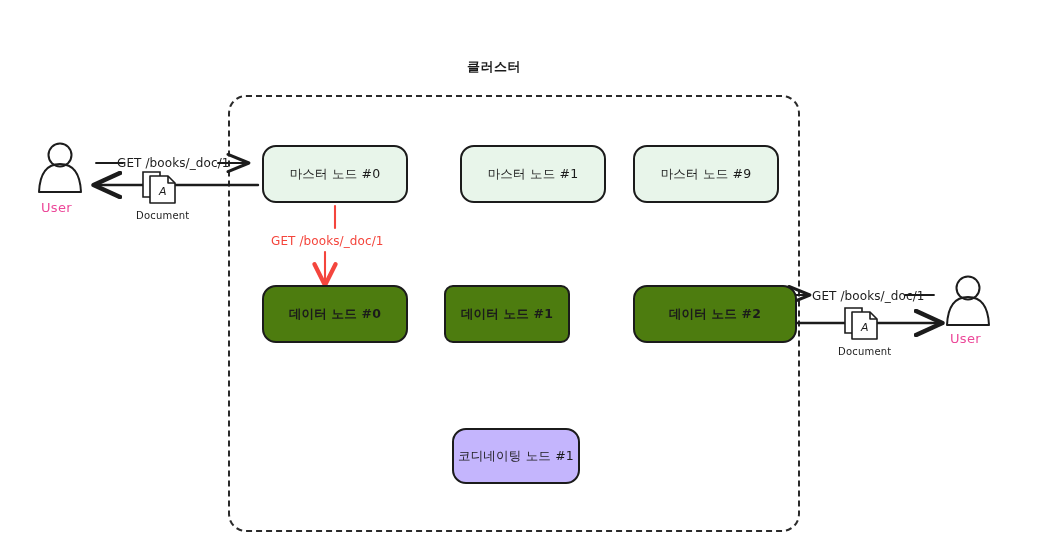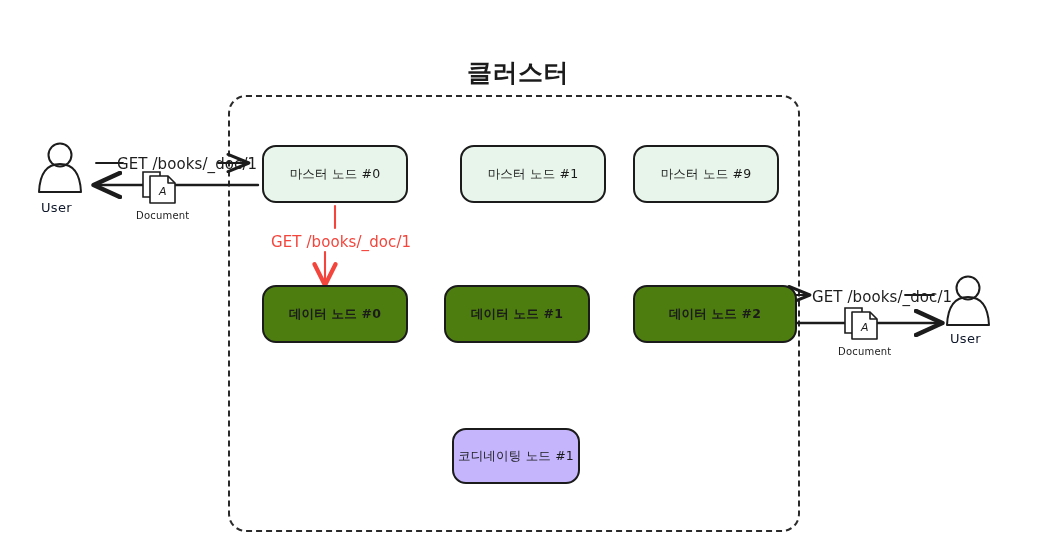--- a/index.html
+++ b/index.html
@@ -29,41 +29,41 @@
     height: 559px;
     overflow: visible;
   }
   
   .lbl {
     position: absolute;
     white-space: nowrap;
     line-height: 1;
   }
   .diagram-title {
-    font-size: 25px;
+    font-size: 13px;
     font-weight: 700;
     color: #1b1b1b;
     letter-spacing: .5px;
   }
   .node-label {
     font-size: 12.5px;
     color: #1b1b1b;
     letter-spacing: .2px;
   }
   .edge-label {
-    font-size: 15px;
+    font-size: 12px;
     color: #1d1d1d;
     letter-spacing: .1px;
   }
   .edge-label.red {
     color: #f4453c;
   }
   .actor-label {
     font-size: 13px;
-    color: #0f172a;
+    color: #ec4899;
     letter-spacing: .3px;
   }
   .doc-label {
     font-size: 10px;
     color: #1d1d1d;
     letter-spacing: .2px;
   }
   .doc-glyph-a {
     font-size: 11px;
     font-style: italic;
@@ -171,21 +171,21 @@
   <div class="node-box node-master" style="left:460px; top:145px; width:146px; height:58px;">
     <span class="node-label">마스터 노드 #1</span>
   </div>
   <div class="node-box node-master" style="left:633px; top:145px; width:146px; height:58px;">
     <span class="node-label">마스터 노드 #9</span>
   </div>
 
   <div class="node-box node-data" style="left:262px; top:285px; width:146px; height:58px;">
     <span class="node-label">데이터 노드 #0</span>
   </div>
-  <div class="node-box node-data" style="left:444px; top:285px; width:146px; height:58px;">
+  <div class="node-box node-data" style="left:444px; top:285px; width:126px; height:58px;border-radius:9px;">
     <span class="node-label">데이터 노드 #1</span>
   </div>
   <div class="node-box node-data" style="left:633px; top:285px; width:164px; height:58px;">
     <span class="node-label">데이터 노드 #2</span>
   </div>
 
   <div class="node-box node-coord" style="left:452px; top:428px; width:128px; height:56px;">
     <span class="node-label">코디네이팅 노드 #1</span>
   </div>
 

